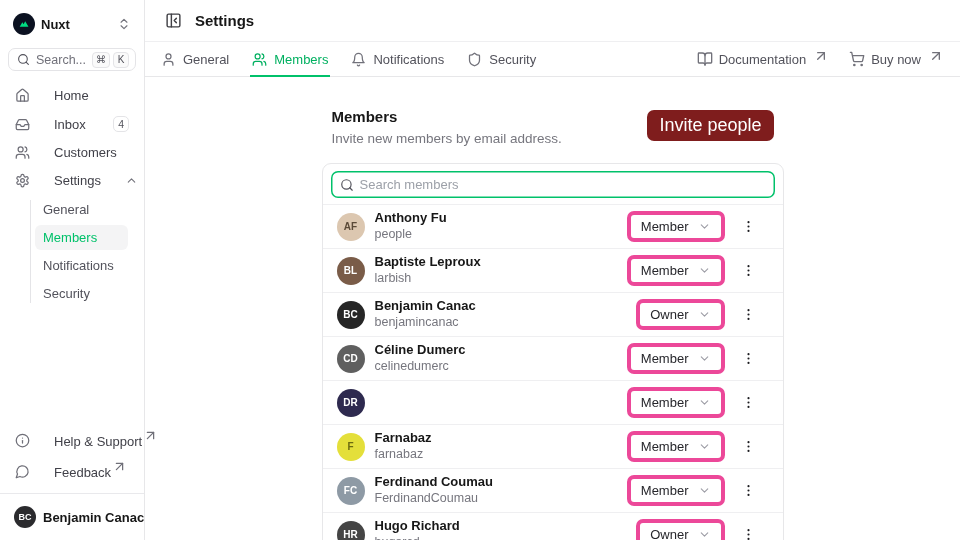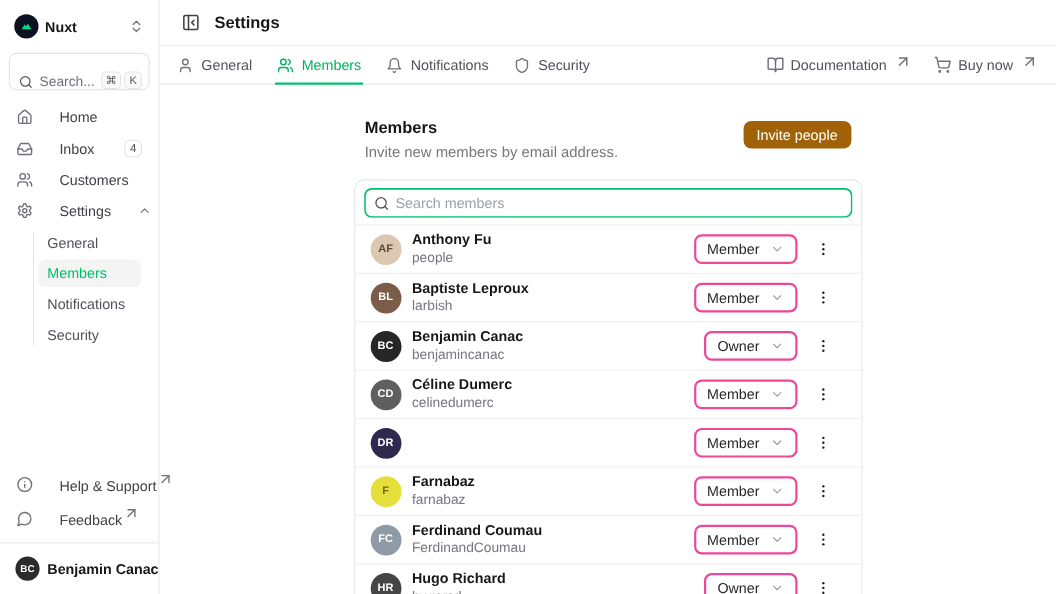--- a/index.html
+++ b/index.html
@@ -11,22 +11,22 @@
   .sidebar { width:145px; min-width:145px; border-right:1px solid #e7e7e9;
     display:flex; flex-direction:column; padding:10px 0 8px; background:#fff; }
   .ws-row { display:flex; align-items:center; gap:6px; margin:0 8px 10px; padding:3px 5px; border-radius:6px; cursor:pointer; }
   .ws-logo { width:22px; height:22px; border-radius:50%; background:#0b1121; display:flex; align-items:center; justify-content:center; flex:none; }
   .ws-logo svg { width:14px; height:14px; }
   .ws-name { flex:1; font-size:13px; font-weight:700; color:#171717; }
   .icn { display:inline-flex; align-items:center; justify-content:center; }
   .icn svg { width:100%; height:100%; }
   .ws-chev { width:14px; height:14px; color:#73737c; }
 
-  .sb-search { margin:0 8px 12px; height:34px; border:1px solid #e4e4e7; border-radius:7px;
-    display:flex; align-items:flex-end; gap:6px; padding:0 18px 0 8px; background:#fff; cursor:pointer; }
+  .sb-search { margin:0 8px 12px; height:23px; border:1px solid #e4e4e7; border-radius:7px;
+    display:flex; align-items:center; gap:6px; padding:0 18px 0 8px; background:#fff; cursor:pointer; }
   .sb-search .icn { width:13px; height:13px; color:#52525b; flex:none; }
   .sb-search-label { flex:1; font-size:12.5px; color:#71717a; }
   .kbds { display:flex; gap:3px; }
   .kbd { min-width:16px; height:16px; border:1px solid #e4e4e7; border-radius:4px; background:#fafafa;
     font-size:10px; color:#52525b; display:flex; align-items:center; justify-content:center; padding:0 3px; }
 
   .sb-nav { display:flex; flex-direction:column; gap:3px; margin:0 8px; }
   .sb-item { display:flex; align-items:center; gap:24px; padding:5px 7px; border-radius:6px;
     font-size:13px; font-weight:500; color:#414149; cursor:pointer; }
   .sb-item .icn { width:15px; height:15px; color:#6f6f78; flex:none; }
@@ -64,40 +64,40 @@
   .tab.active::after { content:''; position:absolute; left:-2px; right:-2px; bottom:-1px; height:2px; background:#00c16a; }
   .hdr-actions { display:flex; gap:20px; }
   .hdr-action { display:flex; align-items:center; gap:6px; font-size:13px; font-weight:500; color:#52525b; background:none; border:none; cursor:pointer; }
   .hdr-action .icn { width:16px; height:16px; color:#71717a; }
 
   .content { flex:1; overflow:hidden; }
   .container { width:462px; margin:31px auto 0; }
   .page-head { display:flex; justify-content:space-between; align-items:flex-start; padding:0 10px; margin-bottom:17px; }
   .page-title { font-size:15px; font-weight:600; color:#171717; margin-bottom:6px; }
   .page-sub { font-size:13.5px; color:#76767e; }
-  .invite-btn { background:#a16207; color:#fff; font-size:13px; font-weight:500; padding:5px 12px;
+  .invite-btn { background:#7f1d1d; color:#fff; font-size:18px; font-weight:500; padding:5px 12px;
     border-radius:7px; border:none; cursor:pointer; margin-top:2px; }
 
   .card { border:1px solid #e7e7e9; border-radius:9px; background:#fff; }
   .card-search { padding:7px 8px; border-bottom:1px solid #efeff1; }
   .search-wrap { position:relative; height:26px; }
   .search-wrap .icn { position:absolute; left:9px; top:6.5px; width:14px; height:14px; color:#52525b; }
   .search-input { width:100%; height:27px; border:none; border-radius:7px; padding:0 10px 0 29px;
     font-size:13px; color:#171717; outline:none; box-shadow:inset 0 0 0 1.5px #00c16a;
     font-family:"Liberation Sans","DejaVu Sans",sans-serif; }
   .search-input::placeholder { color:#9ca0a8; }
 
   .member-row { display:flex; align-items:center; height:44px; padding:0 23px 0 14px; border-bottom:1px solid #efeff1; }
   .m-avatar { width:28px; height:28px; border-radius:50%; font-size:10px; font-weight:600;
     display:flex; align-items:center; justify-content:center; margin-right:10px; flex:none; }
   .m-info { display:flex; flex-direction:column; gap:1px; }
   .m-name { font-size:13px; font-weight:600; color:#171717; line-height:1.15; }
   .m-username { font-size:12.5px; color:#76767e; line-height:1.2; }
   .m-right { margin-left:auto; display:flex; align-items:center; gap:13px; }
-  .role-btn { display:flex; align-items:center; gap:9px; border:2px solid #ec4899; border-radius:7px;
+  .role-btn { display:flex; align-items:center; gap:9px; border:4px solid #ec4899; border-radius:7px;
     padding:4px 10px; font-size:13px; font-weight:500; color:#26262b; background:#fff; cursor:pointer; }
   .role-btn .icn { width:13px; height:13px; color:#9d9da6; }
   .kebab-btn { width:22px; height:26px; border:none; background:none; color:#1b1b1f;
     display:flex; align-items:center; justify-content:center; cursor:pointer; }
   .kebab-btn .icn { width:15px; height:15px; }
 </style>
 </head>
 <body>
 
 <div class="app">

